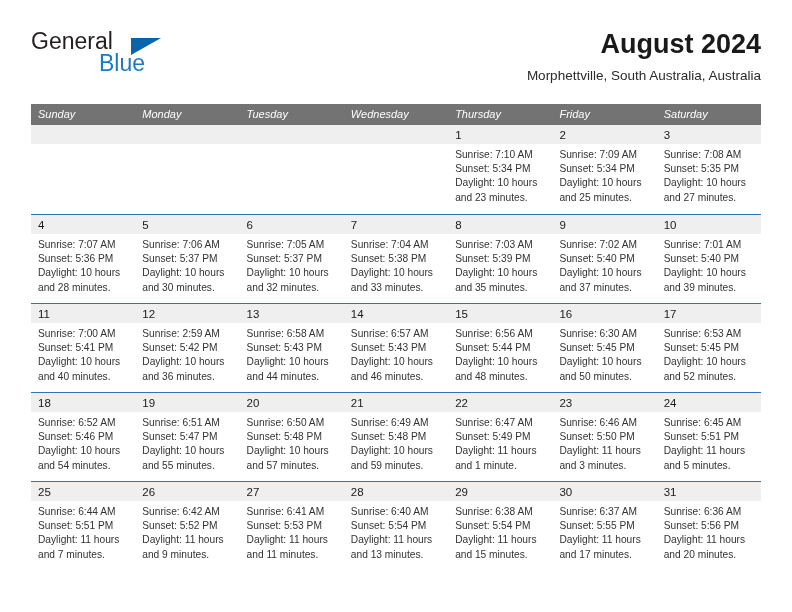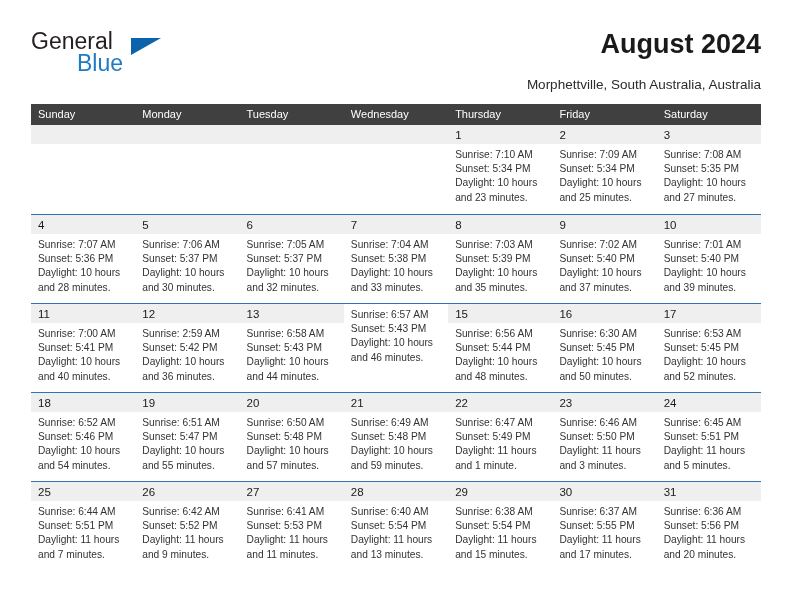--- a/index.html
+++ b/index.html
@@ -44,21 +44,21 @@
     left: 0;
     top: 0;
     font-size: 23px;
     font-weight: 400;
     letter-spacing: 0px;
     color: #231f20;
     line-height: 26px;
   }
   .logo-blue {
     position: absolute;
-    left: 46px;
+    left: 68px;
     top: 22px;
     font-size: 23px;
     font-weight: 400;
     color: #1f7ac4;
     line-height: 26px;
   }
   .logo-tri {
     position: absolute;
     left: 100px;
     top: 10px;
@@ -75,40 +75,41 @@
     text-align: right;
   }
   .cal-title {
     font-size: 27px;
     font-weight: 700;
     color: #1a1a1a;
     line-height: 32px;
     white-space: nowrap;
   }
   .cal-subtitle {
-    margin-top: 16px;
+    margin-top: 7px;
     font-size: 13.5px;
     font-weight: 400;
     color: #2b2b2b;
     line-height: 17px;
     white-space: nowrap;
   }
 
   
   .calendar {
     position: absolute;
     left: 31px;
     top: 104px;
     width: 730px;
   }
 
   .dow-row {
     display: flex;
-    background: #404040;
+    background: #737373;
     height: 21px;
+    font-style: italic;
   }
   .dow {
     flex: 1 1 0;
     box-sizing: border-box;
     padding-left: 7px;
     color: #ffffff;
     font-size: 11px;
     line-height: 21px;
     white-space: nowrap;
     overflow: hidden;
@@ -314,20 +315,21 @@
           <div class="day">
             <div class="day-num-band"><span class="day-num">13</span></div>
             <div class="day-lines">
               <div class="day-line">Sunrise: 6:58 AM</div>
               <div class="day-line">Sunset: 5:43 PM</div>
               <div class="day-line">Daylight: 10 hours</div>
               <div class="day-line">and 44 minutes.</div>
             </div>
           </div>
           <div class="day">
+            <div class="day-num-band"><span class="day-num">14</span></div>
             <div class="day-lines">
               <div class="day-line">Sunrise: 6:57 AM</div>
               <div class="day-line">Sunset: 5:43 PM</div>
               <div class="day-line">Daylight: 10 hours</div>
               <div class="day-line">and 46 minutes.</div>
             </div>
           </div>
           <div class="day">
             <div class="day-num-band"><span class="day-num">15</span></div>
             <div class="day-lines">

